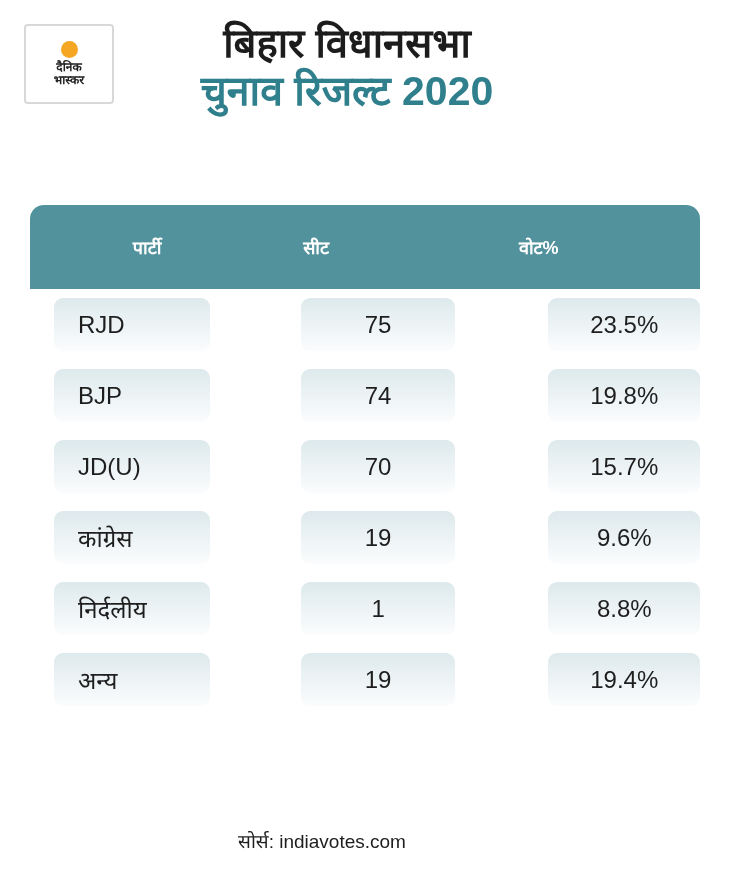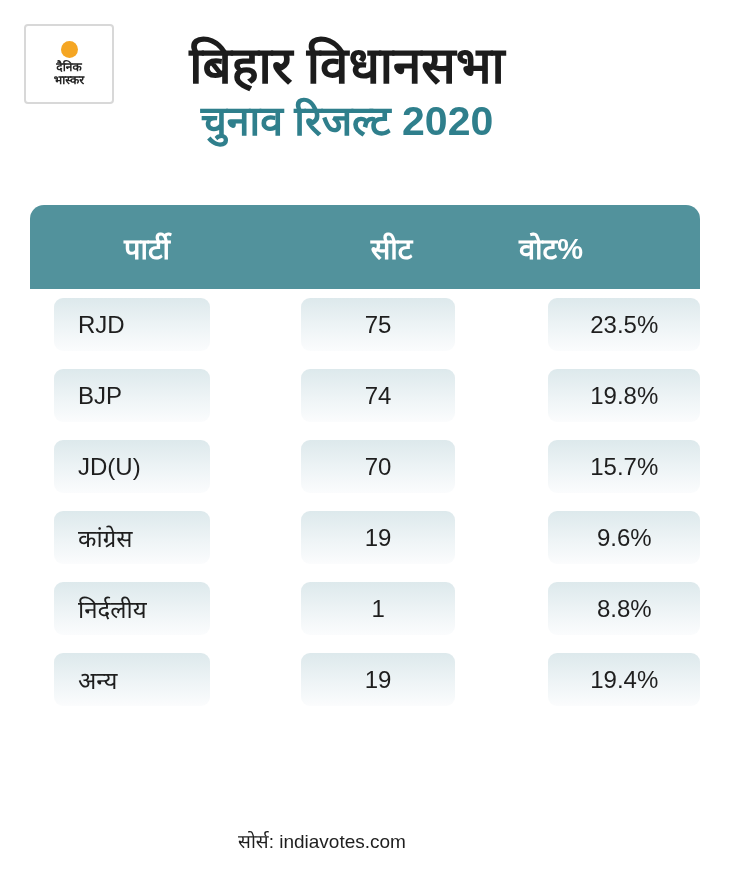--- a/index.html
+++ b/index.html
@@ -58,26 +58,25 @@
     font-weight: bold;
     color: #222;
     line-height: 1.05;
   }
   .titles {
     flex: 1 1 auto;
     text-align: center;
     padding-right: 40px;
   }
   .title-main {
-    font-size: 51px;
+    font-size: 40px;
     font-weight: bold;
     color: #1c1c1c;
     line-height: 1.25;
     letter-spacing: 0px;
-    margin-top: 16px;
   }
   .title-sub {
     font-size: 41px;
     font-weight: bold;
     color: #2f7f8c;
     line-height: 1.25;
     margin-top: -2px;
   }
 
   
@@ -87,26 +86,26 @@
     top: 205px;
     width: 670px;
   }
   .thead {
     background: #52929c;
     border-radius: 14px 14px 0 0;
     display: flex;
     height: 84px;
     align-items: center;
     color: #ffffff;
-    font-size: 29px;
+    font-size: 18px;
     font-weight: bold;
     gap: 39px;
   }
   .col-party   { width: 265px; text-align: center; }
-  .col-seat    { width: 200px; text-align: center; }
+  .col-seat    { width: 200px; }
   .col-vote    { width: 205px; }
 
   .row {
     display: flex;
     height: 71px;
     align-items: center;
     gap: 43px;
   }
   .cell {
     height: 53px;

